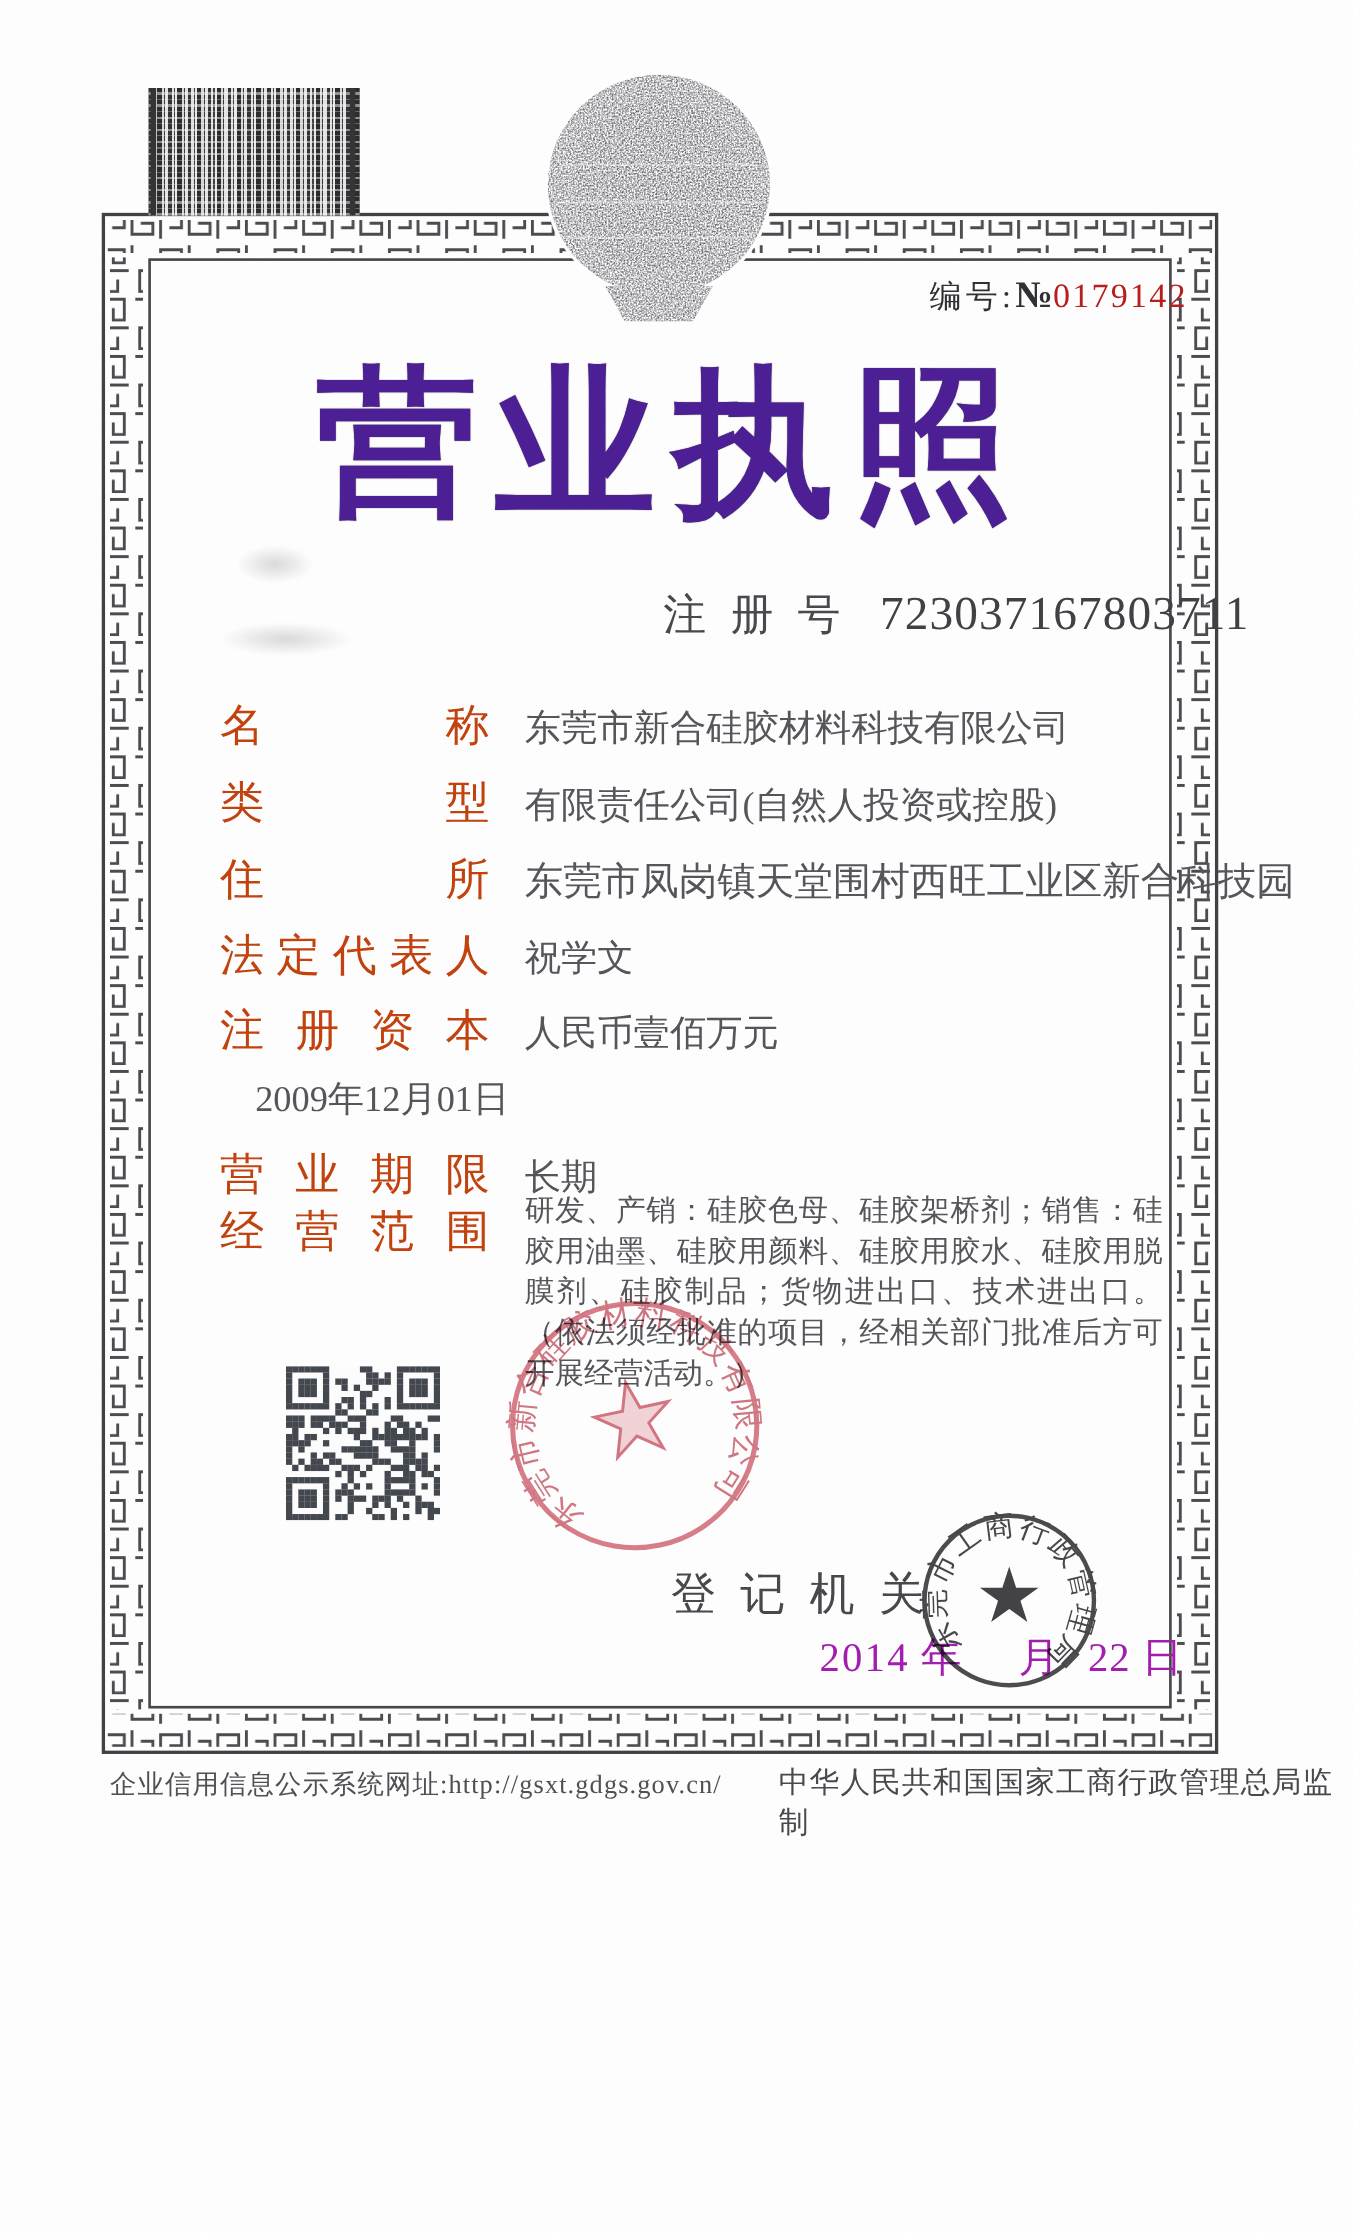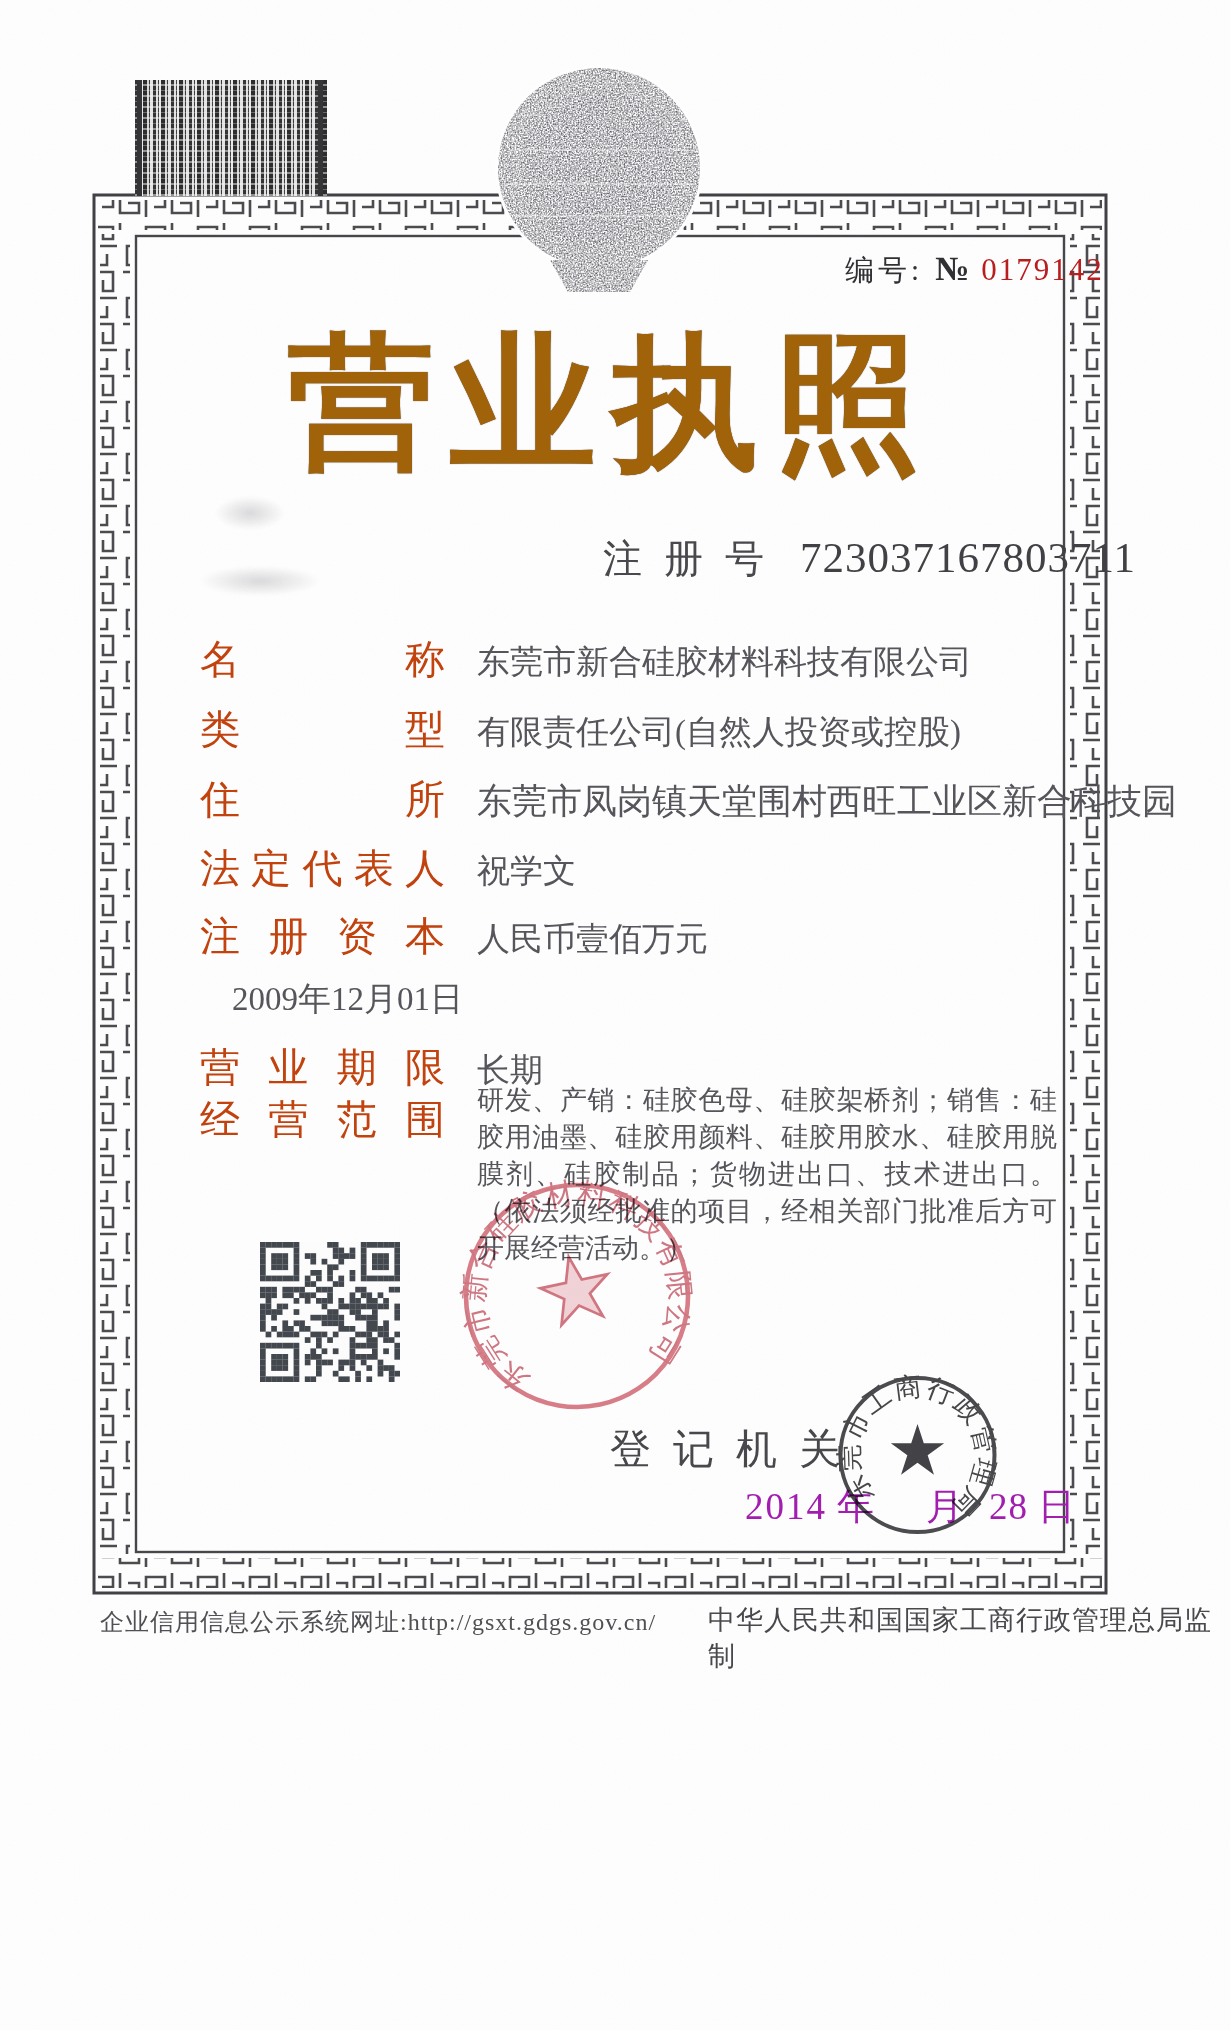--- a/index.html
+++ b/index.html
@@ -22,31 +22,31 @@
       repeating-linear-gradient(90deg,#2b2b2e 0 3px,#e8e8e8 3px 5px,#3a3a3d 5px 6px,#f2f2f2 6px 8px,#242427 8px 12px,#dddddd 12px 14px,#333336 14px 15px,#ededed 15px 18px);
     filter:blur(.35px) contrast(.92);
   }
   .barcode::before,.barcode::after{content:"";position:absolute;top:0;bottom:0;width:5px;background:#2c2c2f;}
   .barcode::before{left:2px;} .barcode::after{right:4px;}
 
   
   .smudge{background:radial-gradient(closest-side,rgba(90,90,100,.22),rgba(90,90,100,0));filter:blur(1px);z-index:1;}
 
   
-  .serial{left:845px;top:250px;display:flex;align-items:baseline;gap:12px;color:#2f2f33;z-index:3;}
+  .serial{left:845px;top:250px;display:flex;align-items:baseline;color:#2f2f33;z-index:3;}
   .serial .s-label{font-size:29px;letter-spacing:4px;}
   .serial .s-no{font-size:34px;font-weight:bold;font-family:"Liberation Serif",serif;}
   .serial .s-num{font-size:31px;font-family:Liberation Serif, serif;letter-spacing:2px;color:#b91c1c;}
 
   
   .doc-title{
     left:288px;top:330px;width:680px;z-index:3;
     font-family:"Liberation Sans","DejaVu Sans",sans-serif;
     font-size:146px;font-weight:900;letter-spacing:16px;line-height:1;
-    color:#a16207;text-shadow:0 0 1px #3a3a3e;
+    color:#4c1d95;text-shadow:0 0 1px #3a3a3e;
   }
 
   
   .regno{left:603px;top:532px;display:flex;align-items:baseline;z-index:3;}
   .regno .r-label{font-size:39px;letter-spacing:22px;color:#47474c;}
   .regno .r-value{font-size:43px;margin-left:14px;letter-spacing:1px;color:#3f3f44;}
 
   
   .field-row{position:absolute;left:200px;width:870px;display:flex;align-items:baseline;z-index:3;}
   .f-label{
@@ -487,21 +487,21 @@
   </g>
 </svg>
 
 <div class="abs registrar-label">登记机关</div>
 
 <div class="abs issue-date">
   <span class="d-year">2014</span>
   <span class="d-unit">年</span>
   <span class="d-gap"></span>
   <span class="d-unit">月</span>
-  <span class="d-day">28</span>
+  <span class="d-day">22</span>
   <span class="d-unit">日</span>
 </div>
 
 <svg class="abs" style="left:830px;top:1368px;z-index:5;mix-blend-mode:multiply;" width="175" height="175" viewBox="0 0 175 175">
   <defs>
     <path id="regArc" d="M46.5,129.4 A59,59 0 1 1 128.5,129.4" fill="none"></path>
   </defs>
   <g opacity="0.9">
     <circle cx="87.5" cy="87" r="77" fill="none" stroke="#38383c" stroke-width="4"></circle>
     <path d="M0,-1 L0.2245,-0.309 L0.9511,-0.309 L0.3633,0.118 L0.5878,0.809 L0,0.382 L-0.5878,0.809 L-0.3633,0.118 L-0.9511,-0.309 L-0.2245,-0.309 Z" transform="translate(87.5,84) scale(28)" fill="#2e2e32"></path>

